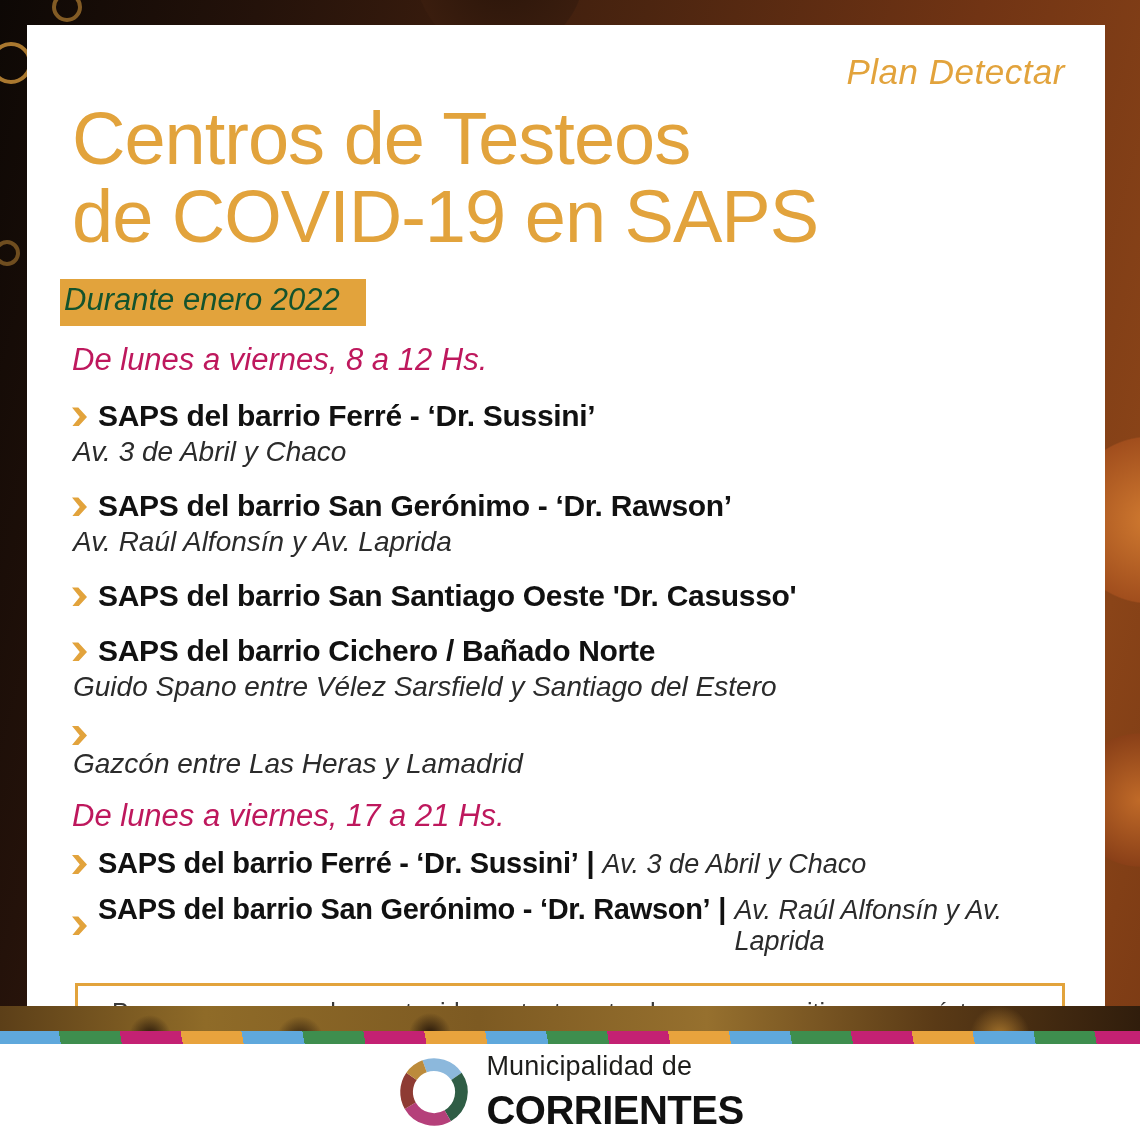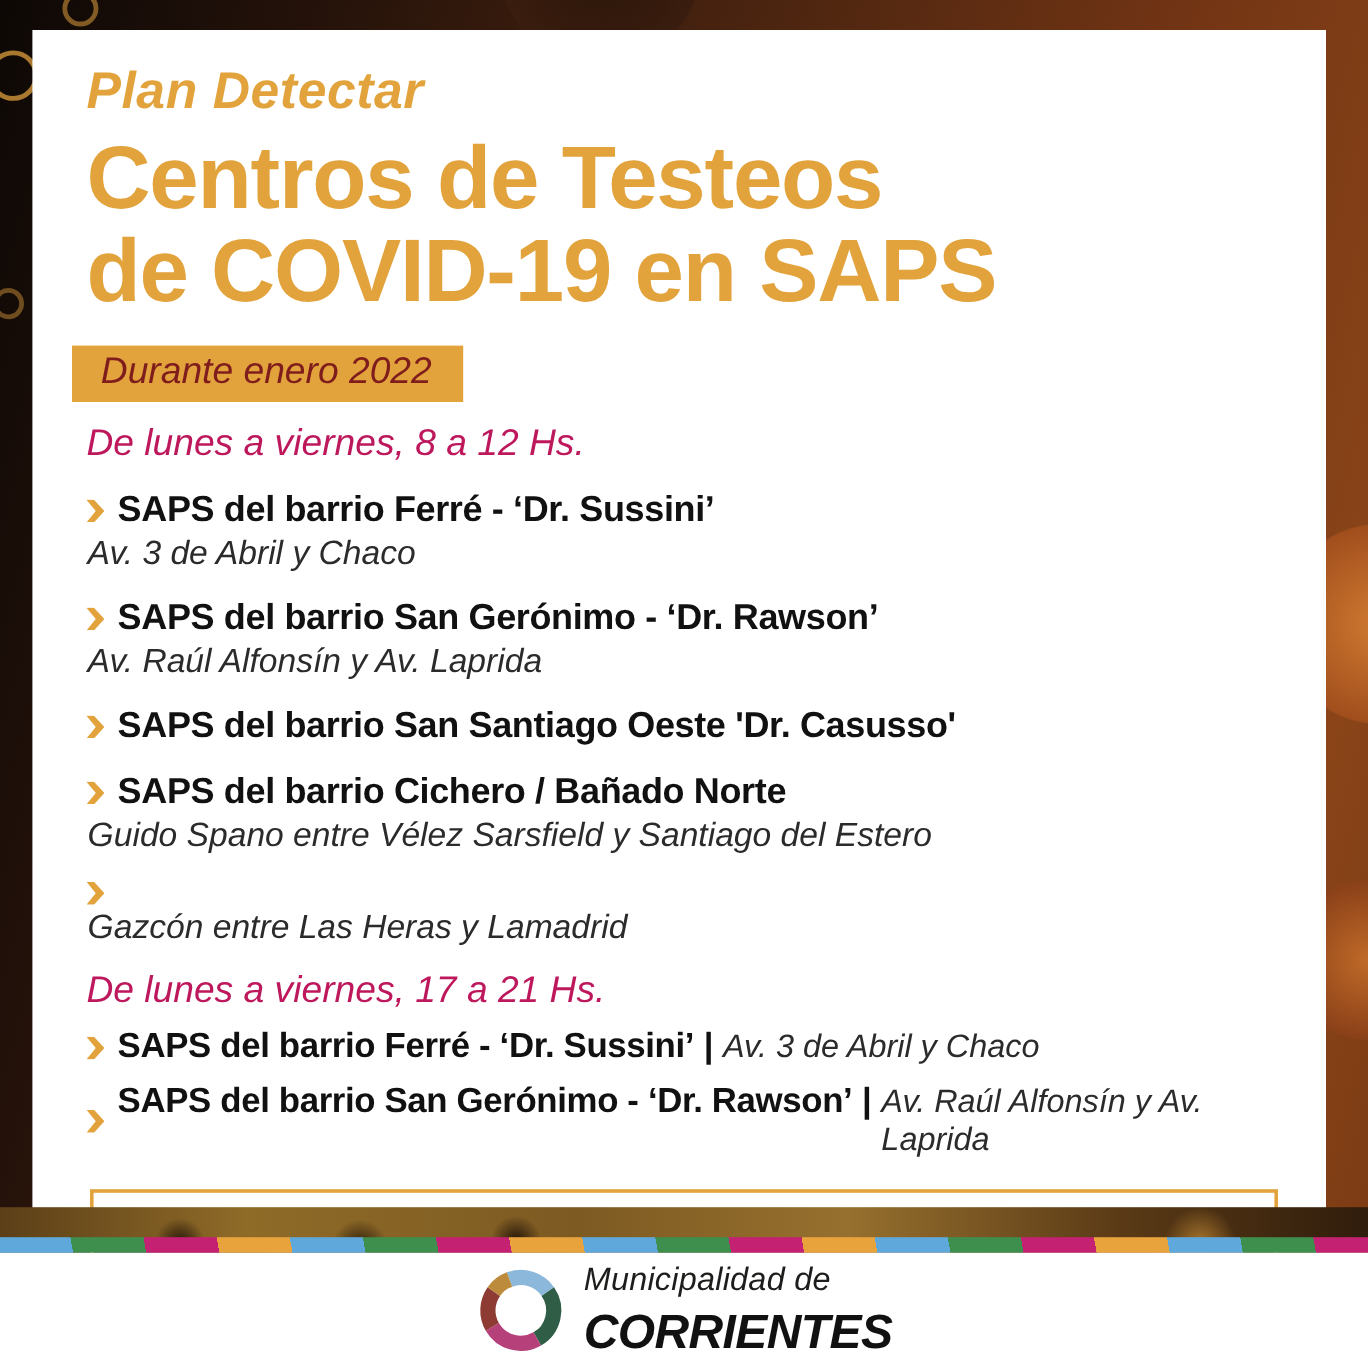--- a/index.html
+++ b/index.html
@@ -39,51 +39,52 @@
     position: absolute; left: 0; top: 1031px; width: 1140px; height: 13px;
     background: repeating-linear-gradient(80deg,
       #5FA8DC 0 60px, #3E8E4E 60px 120px, #C42173 120px 180px, #E8A33D 180px 240px);
   }
 
   .footer-band {
     position: absolute; left: 0; top: 1044px; width: 1140px; height: 96px;
     background: #ffffff;
     display: flex; align-items: center; justify-content: center;
   }
-  .logo-lockup { display: flex; align-items: center; gap: 14px; font-style: italic; }
+  .logo-lockup { display: flex; align-items: center; gap: 14px; }
   .logo-ring { width: 76px; height: 76px; }
   .org { display: flex; flex-direction: column; line-height: 1.02; }
   .org-line1 { font-size: 27px; color: #1d1d1b; letter-spacing: 0.2px; }
   .org-line2 { font-size: 40px; font-weight: 800; color: #111111; letter-spacing: -0.5px; margin-top: 10px; }
 
   .card {
     position: absolute; left: 27px; top: 25px;
     width: 1078px; height: 987px;
     background: #ffffff;
     padding: 27px 40px 0 45px;
   }
 
   .kicker {
-    font-size: 43px; font-style: italic; font-weight: 700;
+    font-size: 35px; font-style: italic; font-weight: 400;
     color: var(--accent-orange, #E2A33C);
     letter-spacing: 0.5px;
+    text-align: right;
   }
   .title {
     margin-top: 8px;
-    font-size: 74px; font-weight: 700; line-height: 1.06;
+    font-size: 74px; font-weight: 400; line-height: 1.06;
     color: var(--accent-orange, #E2A33C);
     letter-spacing: -1px;
   }
 
   .badge {
     display: inline-block;
     margin-top: 22px; margin-left: -12px;
     background: var(--accent-orange, #E2A33C);
-    color: #7f1d1d; font-style: italic; font-weight: 500;
-    font-size: 31px; padding: 3px 26px 8px 24px;
+    color: #14532d; font-style: italic; font-weight: 500;
+    font-size: 31px; padding: 3px 26px 8px 4px;
   }
 
   .sched-heading {
     margin-top: 16px;
     font-size: 31px; font-style: italic; font-weight: 400;
     color: #be185d;
   }
 
   .item { margin-top: 21px; }
   .item-head { display: flex; align-items: center; }

